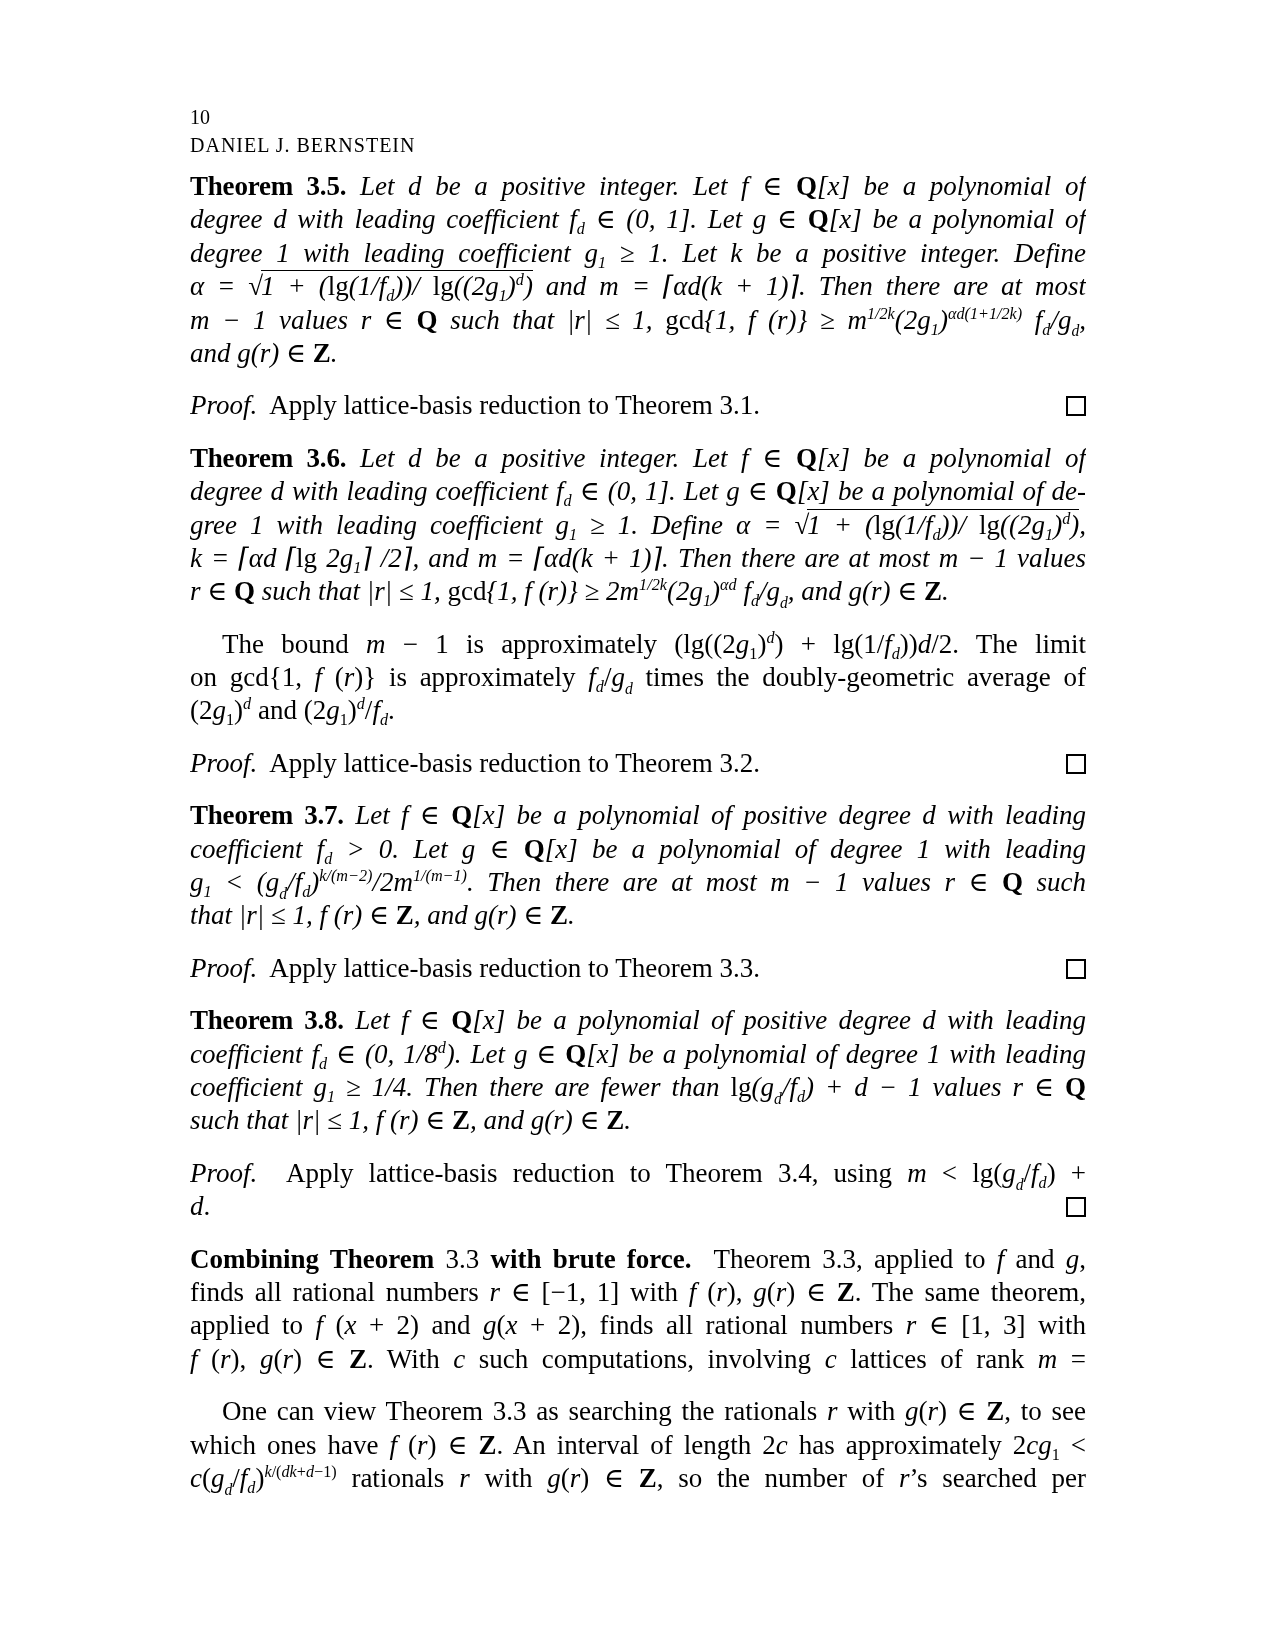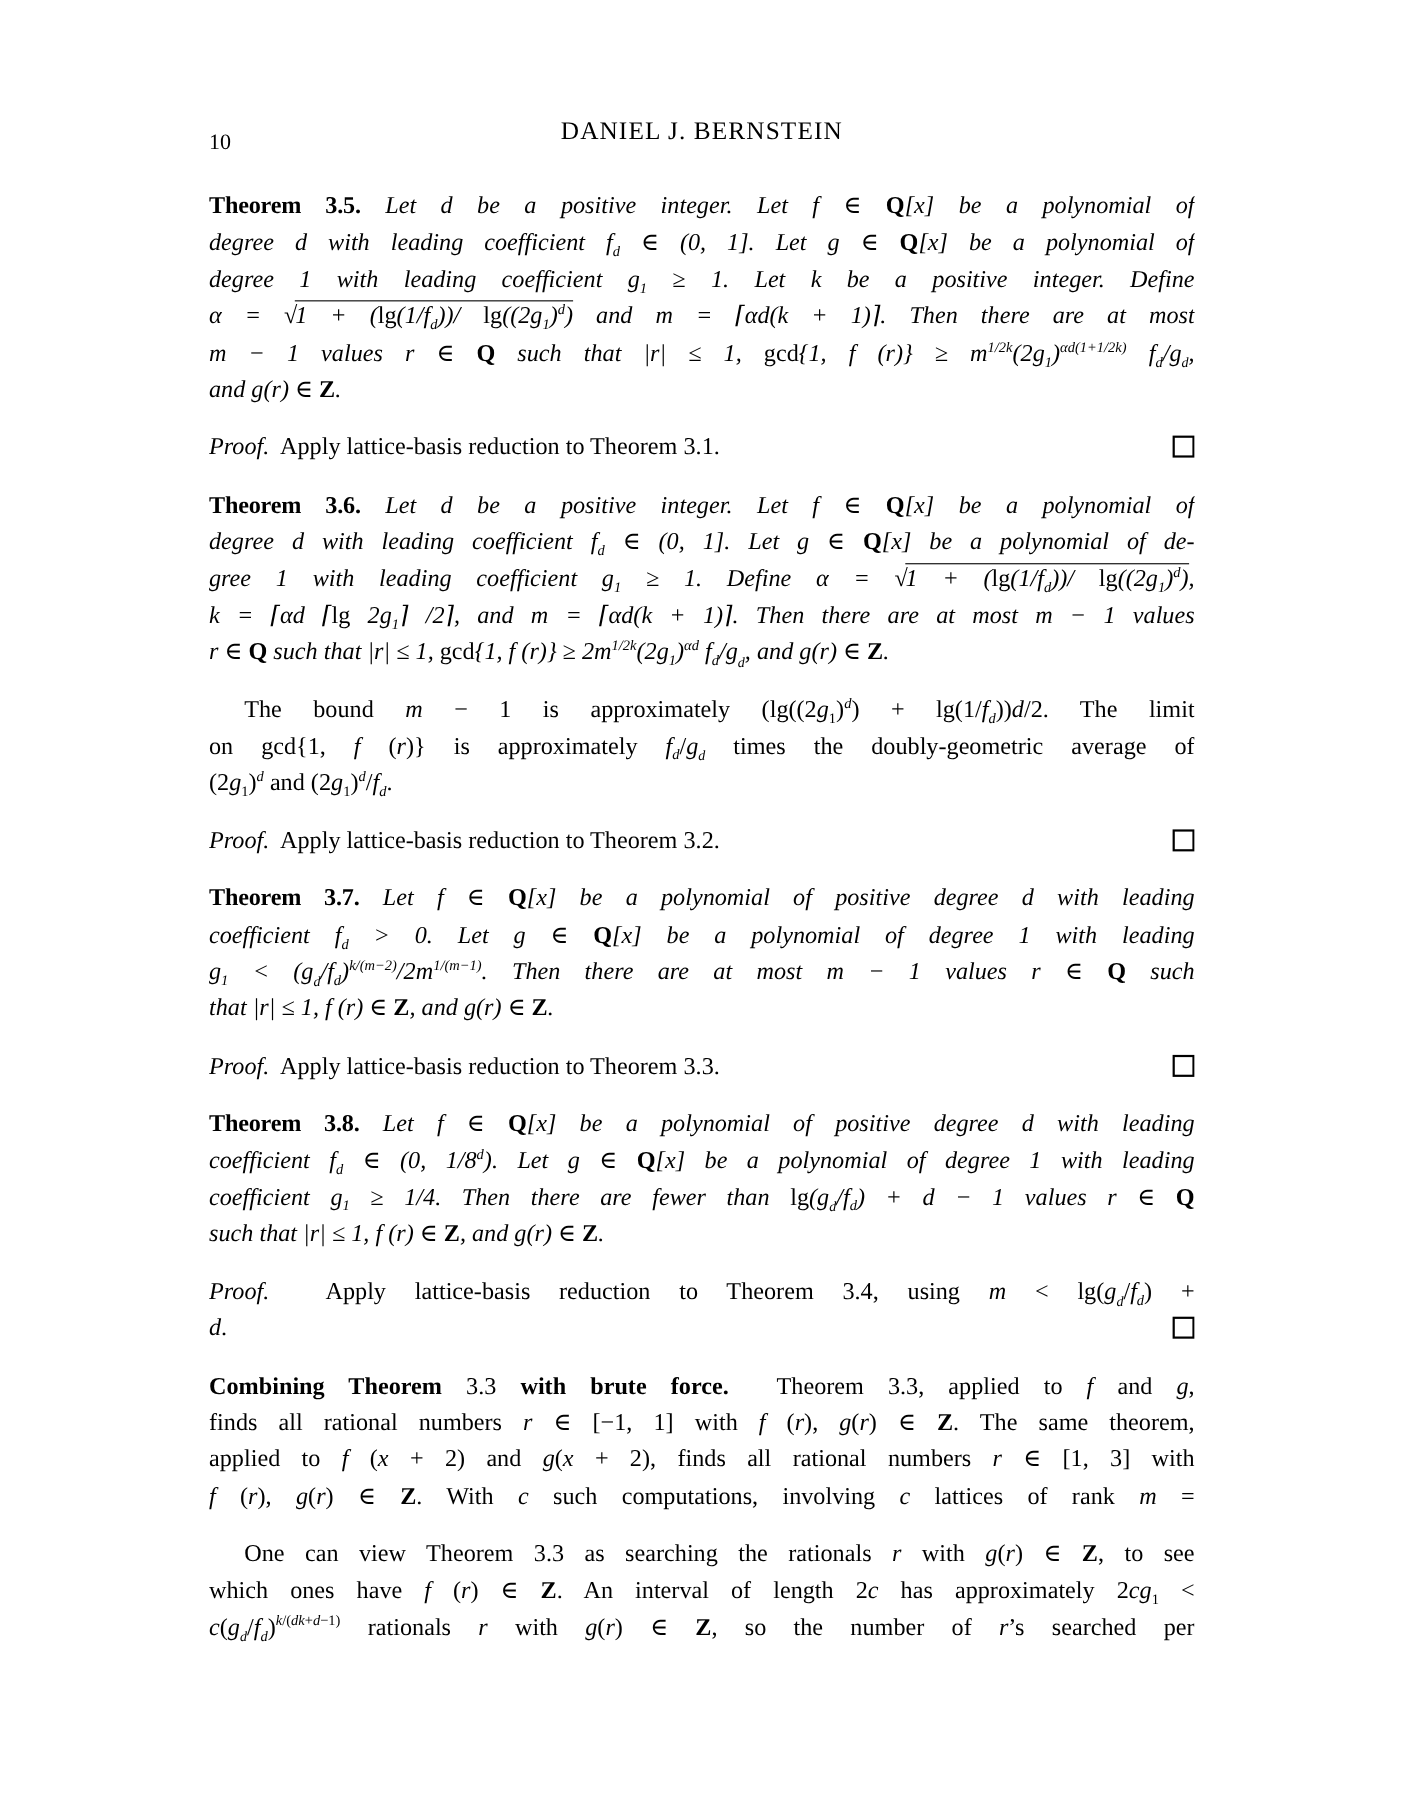--- a/index.html
+++ b/index.html
@@ -1,24 +1,24 @@
 <!DOCTYPE html>
 <html><head>
 <meta charset="utf-8">
 <style>
   html,body{margin:0;padding:0;background:#ffffff;}
   .page{position:relative;width:1275px;height:1650px;background:#ffffff;color:#000;
         font-family:"Liberation Serif","DejaVu Serif",serif;overflow:hidden;}
   .running-head{position:absolute;top:106px;left:190px;width:896px;height:26px;}
-  .pagenum{position:absolute;left:0;top:12px;font-size:20px;text-align:center;}
-  .rtitle{display:block;text-align:center;font-size:23px;letter-spacing:1px;}
+  .pagenum{position:absolute;left:0;top:0;font-size:20px;text-align:center;}
+  .rtitle{display:block;text-align:left;font-size:20px;letter-spacing:1px;margin-top:28px;}
   .content{position:absolute;left:190px;top:170px;width:896px;}
   .block{margin-top:19px;}
   .block:first-child{margin-top:0;}
-  .line{font-size:22px;line-height:33.4px;height:33.4px;overflow:hidden;text-align:left;}
+  .line{font-size:27px;line-height:33.4px;height:33.4px;overflow:hidden;text-align:left;}
   .line.j{text-align:justify;text-align-last:justify;}
   .line.ind{padding-left:32px;}
   .line.it{font-style:italic;}
   .it .h{font-style:normal;font-weight:700;letter-spacing:-0.2px;}
   .bb{font-style:normal;font-weight:700;}
   b{font-weight:700;}
   .rm{font-style:normal;}
   sub{font-size:60%;line-height:0;}
   sup{font-size:60%;line-height:0;}
   .ss{display:inline-flex;flex-direction:column;align-items:flex-start;

